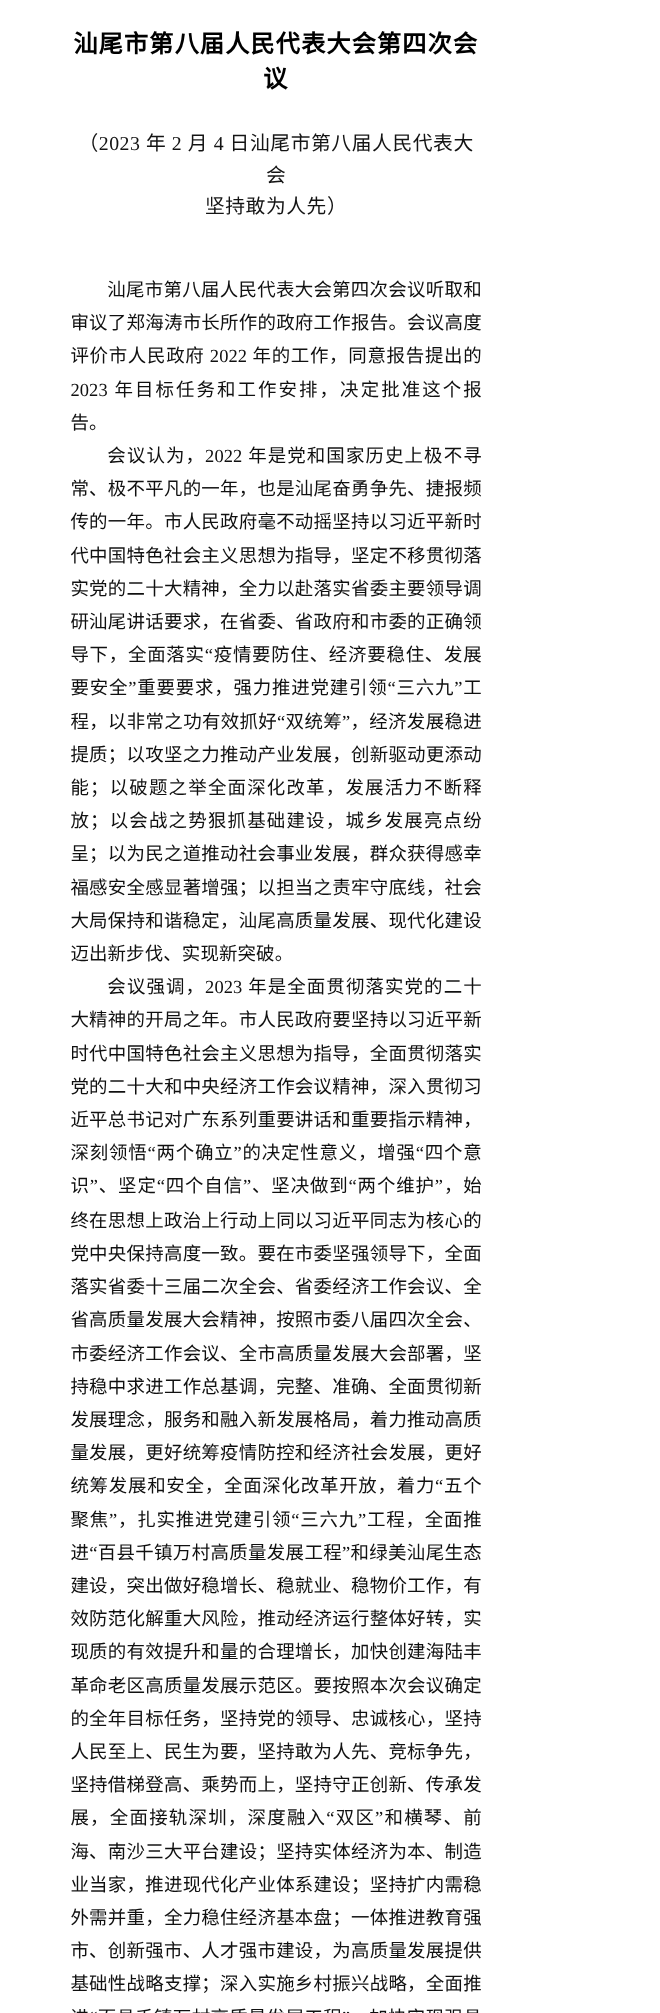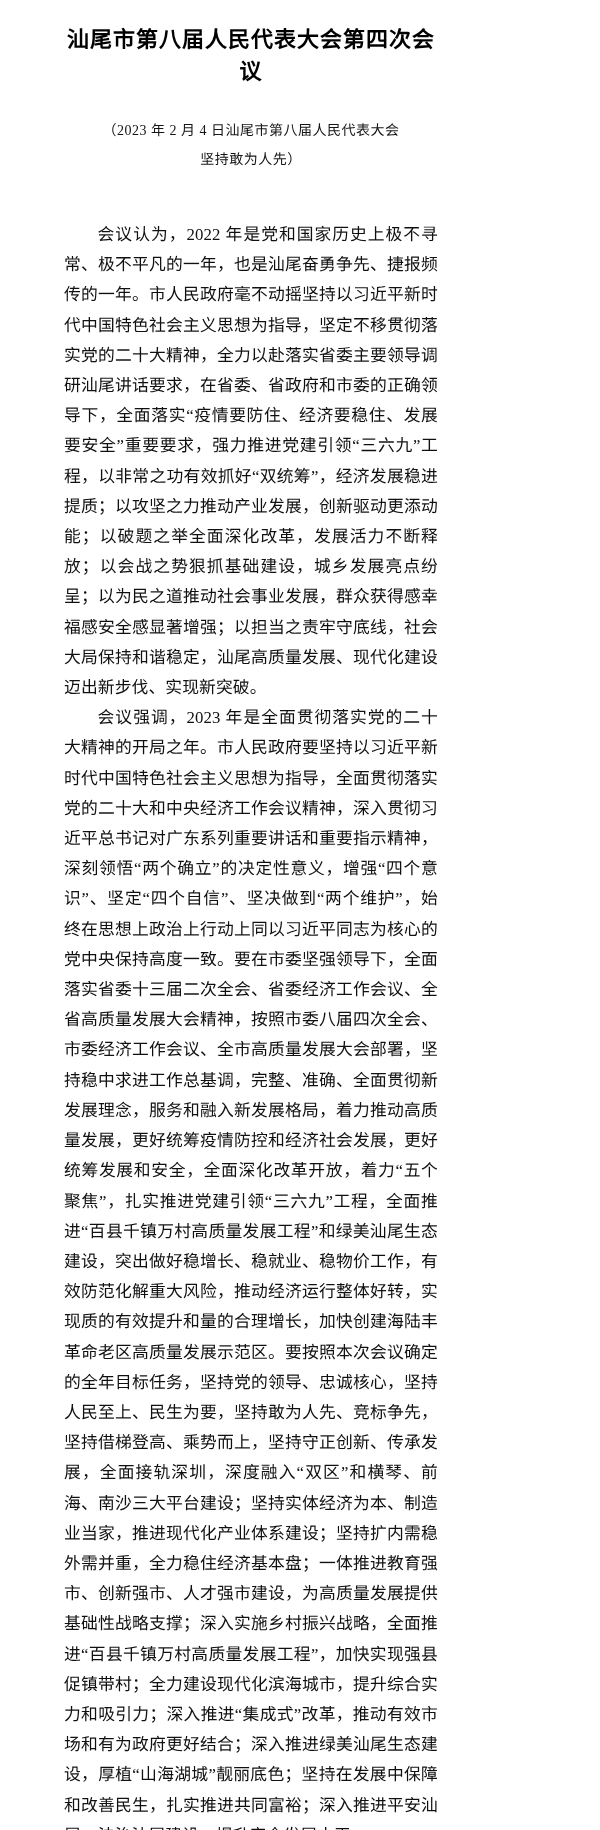--- a/index.html
+++ b/index.html
@@ -26,21 +26,21 @@
     font-weight: 700;
     font-size: 22px;
     line-height: 32px;
     letter-spacing: 1px;
     color: #000000;
     margin: 0;
   }
   .doc-subtitle {
     margin-top: 28px;
     text-align: center;
-    font-size: 14px;
+    font-size: 18px;
     line-height: 29px;
     letter-spacing: 0.5px;
     color: #141414;
   }
   .doc-body {
     margin-top: 46px;
   }
   .doc-body p {
     margin: 0;
     font-size: 16.8px;
@@ -61,17 +61,18 @@
   <h1 class="doc-title">
     <span>汕尾市第八届人民代表大会第四次会议</span><br>
   </h1>
 
   <div class="doc-subtitle">
     <div>（2023 年 2 月 4 日汕尾市第八届人民代表大会</div>
     <div>坚持敢为人先）</div>
   </div>
 
   <div class="doc-body">
+    <p>汕尾市第八届人民代表大会第四次会议听取和审议了郑海涛市长所作的政府工作报告。会议高度评价市人民政府 2022 年的工作，同意报告提出的 2023 年目标任务和工作安排，决定批准这个报告。</p>
     <p>会议认为，2022 年是党和国家历史上极不寻常、极不平凡的一年，也是汕尾奋勇争先、捷报频传的一年。市人民政府毫不动摇坚持以习近平新时代中国特色社会主义思想为指导，坚定不移贯彻落实党的二十大精神，全力以赴落实省委主要领导调研汕尾讲话要求，在省委、省政府和市委的正确领导下，全面落实“疫情要防住、经济要稳住、发展要安全”重要要求，强力推进党建引领“三六九”工程，以非常之功有效抓好“双统筹”，经济发展稳进提质；以攻坚之力推动产业发展，创新驱动更添动能；以破题之举全面深化改革，发展活力不断释放；以会战之势狠抓基础建设，城乡发展亮点纷呈；以为民之道推动社会事业发展，群众获得感幸福感安全感显著增强；以担当之责牢守底线，社会大局保持和谐稳定，汕尾高质量发展、现代化建设迈出新步伐、实现新突破。</p>
     <p>会议强调，2023 年是全面贯彻落实党的二十大精神的开局之年。市人民政府要坚持以习近平新时代中国特色社会主义思想为指导，全面贯彻落实党的二十大和中央经济工作会议精神，深入贯彻习近平总书记对广东系列重要讲话和重要指示精神，深刻领悟“两个确立”的决定性意义，增强“四个意识”、坚定“四个自信”、坚决做到“两个维护”，始终在思想上政治上行动上同以习近平同志为核心的党中央保持高度一致。要在市委坚强领导下，全面落实省委十三届二次全会、省委经济工作会议、全省高质量发展大会精神，按照市委八届四次全会、市委经济工作会议、全市高质量发展大会部署，坚持稳中求进工作总基调，完整、准确、全面贯彻新发展理念，服务和融入新发展格局，着力推动高质量发展，更好统筹疫情防控和经济社会发展，更好统筹发展和安全，全面深化改革开放，着力“五个聚焦”，扎实推进党建引领“三六九”工程，全面推进“百县千镇万村高质量发展工程”和绿美汕尾生态建设，突出做好稳增长、稳就业、稳物价工作，有效防范化解重大风险，推动经济运行整体好转，实现质的有效提升和量的合理增长，加快创建海陆丰革命老区高质量发展示范区。要按照本次会议确定的全年目标任务，坚持党的领导、忠诚核心，坚持人民至上、民生为要，坚持敢为人先、竞标争先，坚持借梯登高、乘势而上，坚持守正创新、传承发展，全面接轨深圳，深度融入“双区”和横琴、前海、南沙三大平台建设；坚持实体经济为本、制造业当家，推进现代化产业体系建设；坚持扩内需稳外需并重，全力稳住经济基本盘；一体推进教育强市、创新强市、人才强市建设，为高质量发展提供基础性战略支撑；深入实施乡村振兴战略，全面推进“百县千镇万村高质量发展工程”，加快实现强县促镇带村；全力建设现代化滨海城市，提升综合实力和吸引力；深入推进“集成式”改革，推动有效市场和有为政府更好结合；深入推进绿美汕尾生态建设，厚植“山海湖城”靓丽底色；坚持在发展中保障和改善民生，扎实推进共同富裕；深入推进平安汕尾、法治汕尾建设，提升安全发展水平。</p>
   </div>
 
 </div>
 
 </body></html>

